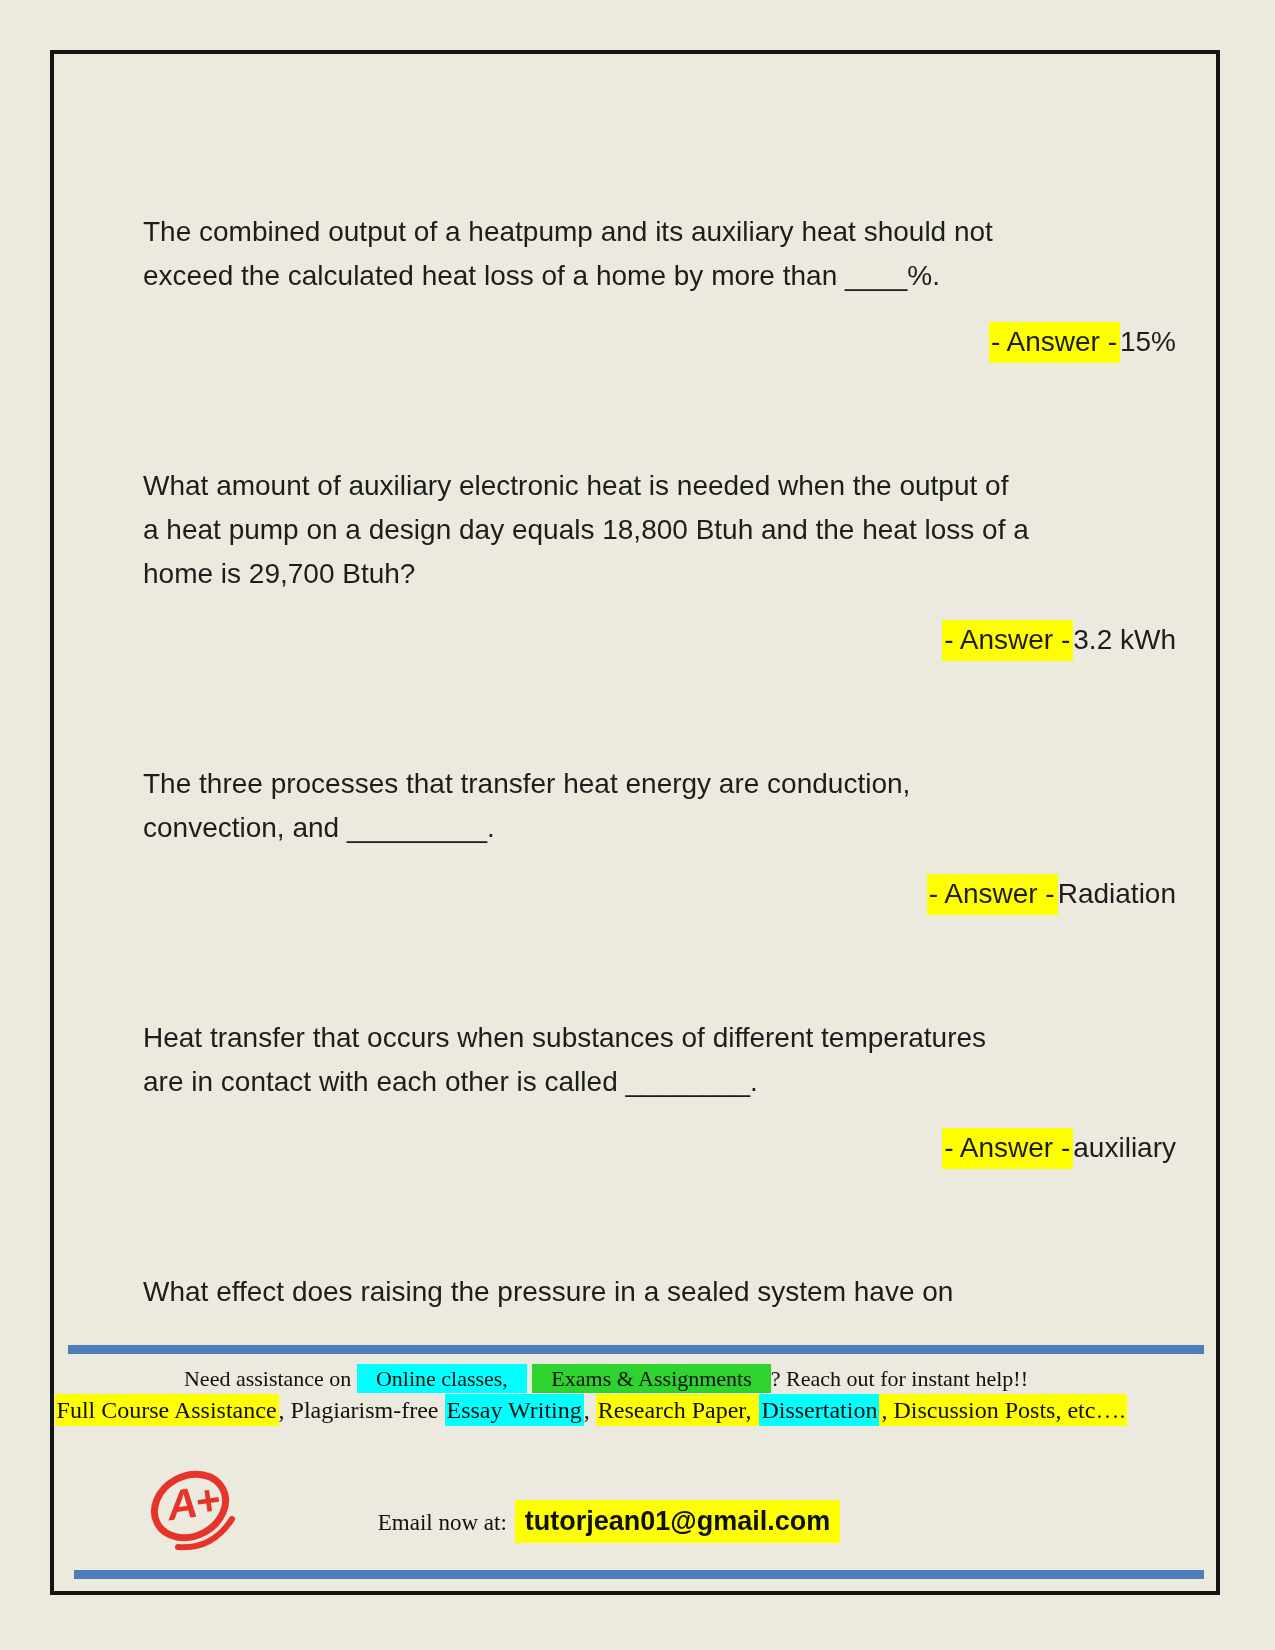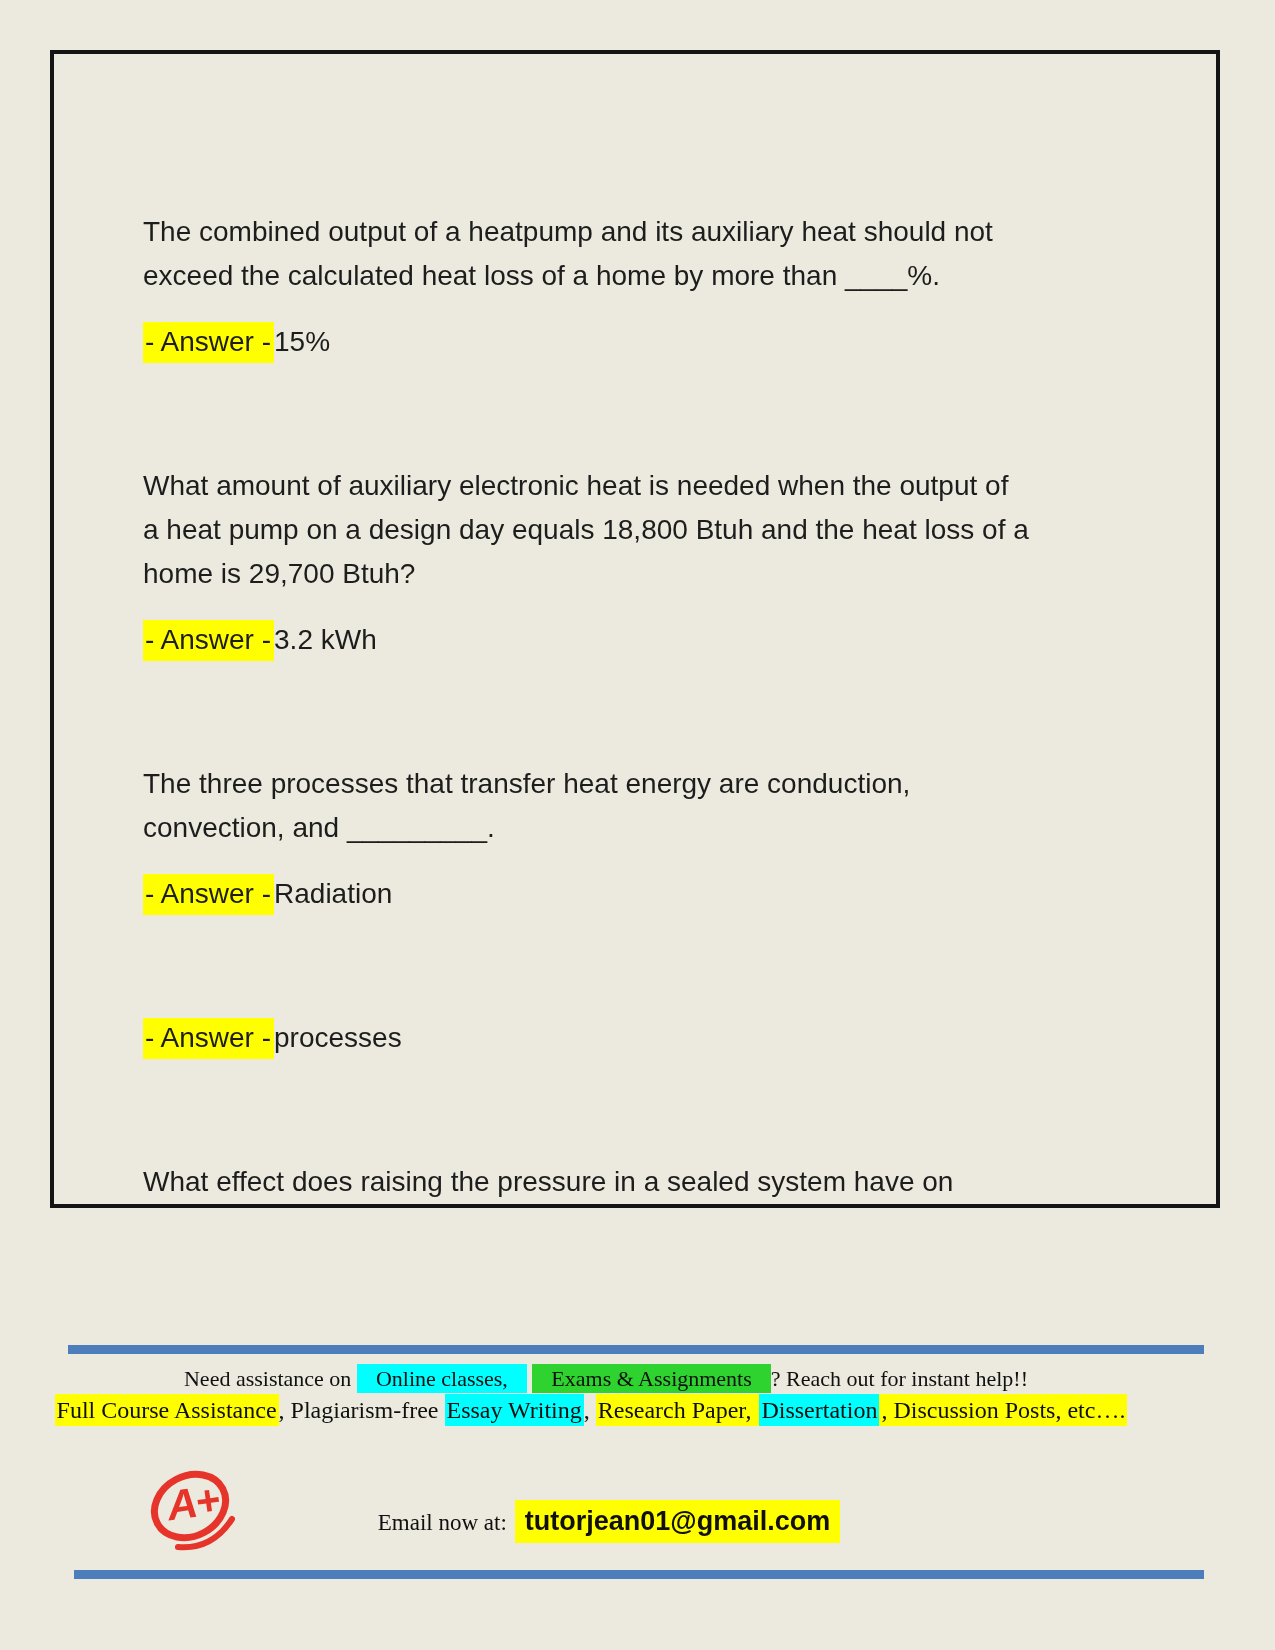--- a/index.html
+++ b/index.html
@@ -14,34 +14,35 @@
   }
   *{margin:0;padding:0;box-sizing:border-box;}
   html,body{width:1275px;height:1650px;}
   body{
     background:var(--page-bg);
     font-family:"Liberation Sans","DejaVu Sans",sans-serif;
     position:relative;
     overflow:hidden;
   }
   .frame{
-    position:absolute;left:50px;top:50px;width:1170px;height:1158px;
+    position:absolute;left:50px;top:50px;width:1170px;height:1545px;
     border:4px solid var(--frame-black);
   }
   .content{
     margin:156px 40px 0 89px;
   }
   .question{
     font-size:28px;line-height:44px;color:var(--text-dark);
     white-space:pre-line;
     margin:0;
   }
   .answer{
     font-size:28px;line-height:44px;color:var(--text-dark);
     margin:22px 0 100px 0;
+    text-align:right;
   }
   .hl-yellow{background:var(--highlight-yellow);}
   .hl-cyan{background:var(--highlight-cyan);}
   .hl-green{background:var(--highlight-green);}
   .answer-label{padding:4px 3px 6px 2px;}
   .rule{position:absolute;height:9px;background:var(--accent-blue);}
   .rule-top{left:14px;right:12px;top:1291px;}
   .rule-bottom{left:20px;right:12px;top:1516px;}
   .footer-line1{
     position:absolute;top:1310px;left:0;right:0;text-align:center;
@@ -107,21 +108,23 @@
       <p class="answer"><span class="hl-yellow answer-label">- Answer -</span><span class="answer-value">3.2 kWh</span></p>
     </section>
 
     <section class="qa">
       <p class="question">The three processes that transfer heat energy are conduction,
 convection, and _________.</p>
       <p class="answer"><span class="hl-yellow answer-label">- Answer -</span><span class="answer-value">Radiation</span></p>
     </section>
 
     <section class="qa">
-      <p class="answer"><span class="hl-yellow answer-label">- Answer -</span><span class="answer-value">processes</span></p>
+      <p class="question">Heat transfer that occurs when substances of different temperatures
+are in contact with each other is called ________.</p>
+      <p class="answer"><span class="hl-yellow answer-label">- Answer -</span><span class="answer-value">auxiliary</span></p>
     </section>
 
     <section class="qa">
       <p class="question">What effect does raising the pressure in a sealed system have on</p>
     </section>
 
   </div>
 
   <div class="rule rule-top"></div>
 

